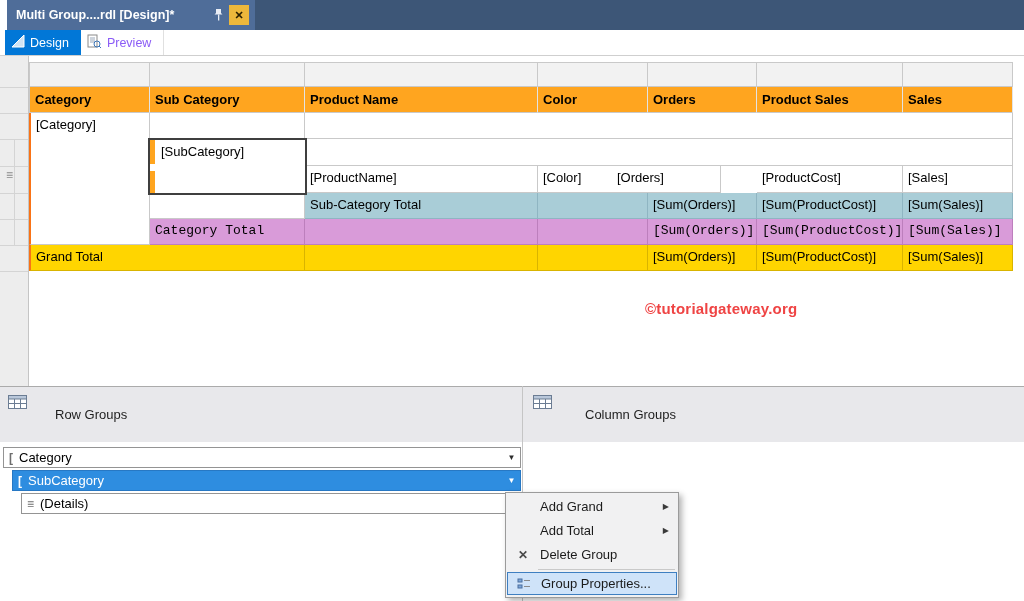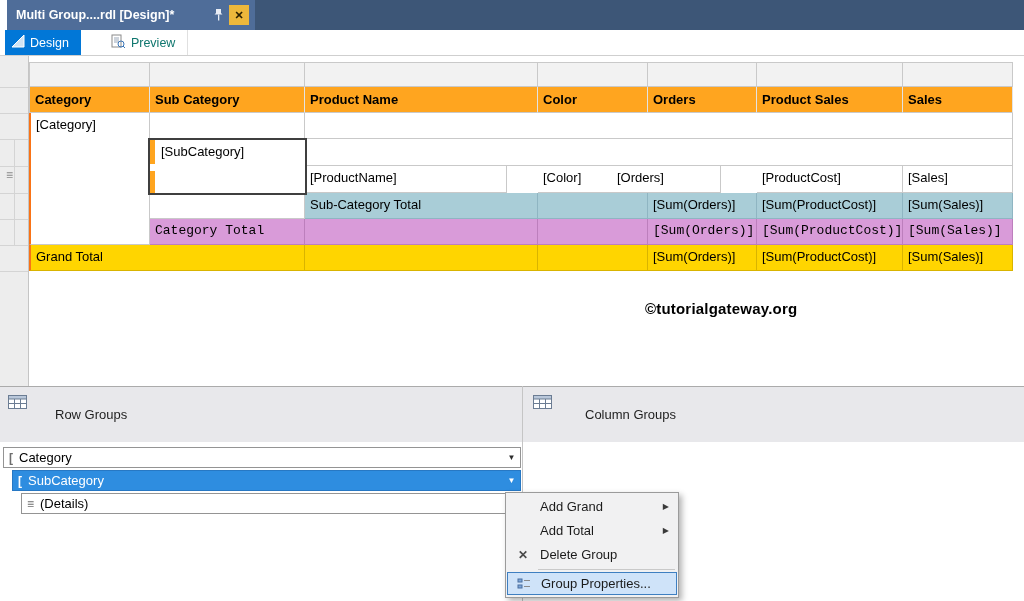--- a/index.html
+++ b/index.html
@@ -11,21 +11,21 @@
   .tabstrip { left:7px; top:0; width:1024px; height:30px; background:#3D5677; }
   .doc-tab { left:0; top:0; width:248px; height:30px; background:#4F6D99; display:flex; align-items:center; padding:0 6px 0 9px; }
   .doc-tab-label { color:#fff; font-weight:bold; font-size:12.5px; flex:1; white-space:nowrap; }
   .pin-icon { width:14px; height:16px; margin:0 4px; display:flex; align-items:center; justify-content:center; }
   .close-btn { width:20px; height:20px; background:#ECB73B; color:#2B2000; font-size:11px; font-weight:bold; display:flex; align-items:center; justify-content:center; cursor:default; }
 
   
   .viewbar { left:0; top:30px; width:1024px; height:26px; background:#fff; border-bottom:1px solid #CFCFCF; display:flex; align-items:stretch; }
   .vbtn { display:flex; align-items:center; gap:5px; padding:0 12px 0 6px; font-size:12.5px; }
   .vbtn-design { background:#0177D7; color:#fff; margin-left:5px; }
-  .vbtn-preview { background:#fff; color:#0f766e; border-right:1px solid #E0E0E0;margin-left:24px; }
+  .vbtn-preview { background:#fff; color:#8b5cf6; border-right:1px solid #E0E0E0; }
 
   
   .left-strip { left:0; top:56px; width:29px; height:330px; background:#EDEDED; border-right:1px solid #C5C5C5; }
   .hl { position:absolute; left:0; width:100%; height:1px; background:#D4D4D4; }
   .vl { position:absolute; width:1px; background:#D4D4D4; }
   .strip-glyph { position:absolute; left:6px; top:112px; color:#8A8A8A; font-size:12px; }
 
   
   .flexrow { display:flex; }
   .w1{width:121px}.w2{width:155px}.w3{width:233px}.w4{width:110px}.w5{width:109px}.w6{width:146px}.w7{width:110px}
@@ -37,21 +37,21 @@
   .cell.lft { border-left:2px solid #f97316; }
   .blue { background:#A9CDD7; border-color:#8FB5C2; }
   .plum { background:#D99BD9; border-color:#BD7FBD;font-family:Liberation Mono, monospace; }
   .yellow { background:#FFD500; border-color:#D9B400; }
 
   .sel-cell { position:absolute; left:148px; top:138px; width:159px; height:57px; background:#fff; border:2px solid #3F3F3F; z-index:5; }
   .sel-accent { position:absolute; left:0; top:0; width:5px; height:100%; background:#FFA51F; }
   .sel-grip { position:absolute; left:0; top:45%; width:5px; height:7px; background:#fff; }
   .sel-text { position:absolute; left:11px; top:4px; font-size:13px; }
 
-  .watermark { left:645px; top:300px; font-size:15px; font-weight:bold; color:#000000; letter-spacing:0.2px; }
+  .watermark { left:645px; top:300px; font-size:15px; font-weight:bold; color:#ef4444; letter-spacing:0.2px; }
 
   
   .groups-pane { left:0; top:386px; width:1024px; height:215px; background:#E8E8EB; border-top:1px solid #ABABAB; }
   .pane-divider { left:522px; top:386px; width:1px; height:215px; background:#C5C5C5; z-index:2; }
   .pane-title { position:absolute; font-size:13px; color:#1E1E1E; }
   .pane-icon { position:absolute; }
   .pane-content { position:absolute; background:#fff; }
 
   .grow { position:absolute; height:21px; display:flex; align-items:center; background:#fff; border:1px solid #949494; font-size:13px; padding-left:5px; }
   .grow .gicon { color:#6E6E6E; font-weight:bold; margin-right:6px; font-size:12px; }
@@ -141,21 +141,21 @@
     <div class="hdr w5">Orders</div>
     <div class="hdr w6">Product Sales</div>
     <div class="hdr w7">Sales</div>
   </div>
 
   <div class="cell lft" style="left:29px;top:113px;width:121px;height:132px;">[Category]</div>
   <div class="cell" style="left:150px;top:113px;width:155px;height:26px;"></div>
   <div class="cell" style="left:305px;top:113px;width:708px;height:26px;"></div>
   <div class="cell" style="left:305px;top:139px;width:708px;height:27px;"></div>
 
-  <div class="cell" style="left:305px;top:166px;width:202px;height:27px;">[ProductName]</div>
+  <div class="cell" style="left:305px;top:166px;width:233px;height:27px;">[ProductName]</div>
   <div class="cell" style="left:538px;top:166px;width:110px;height:27px;">[Color]</div>
   <div class="cell" style="left:612px;top:166px;width:109px;height:27px;">[Orders]</div>
   <div class="cell" style="left:757px;top:166px;width:146px;height:27px;">[ProductCost]</div>
   <div class="cell" style="left:903px;top:166px;width:110px;height:27px;">[Sales]</div>
 
   <div class="cell" style="left:150px;top:193px;width:155px;height:26px;"></div>
   <div class="cell blue" style="left:305px;top:193px;width:233px;height:26px;">Sub-Category Total</div>
   <div class="cell blue" style="left:538px;top:193px;width:110px;height:26px;"></div>
   <div class="cell blue" style="left:648px;top:193px;width:109px;height:26px;">[Sum(Orders)]</div>
   <div class="cell blue" style="left:757px;top:193px;width:146px;height:26px;">[Sum(ProductCost)]</div>

